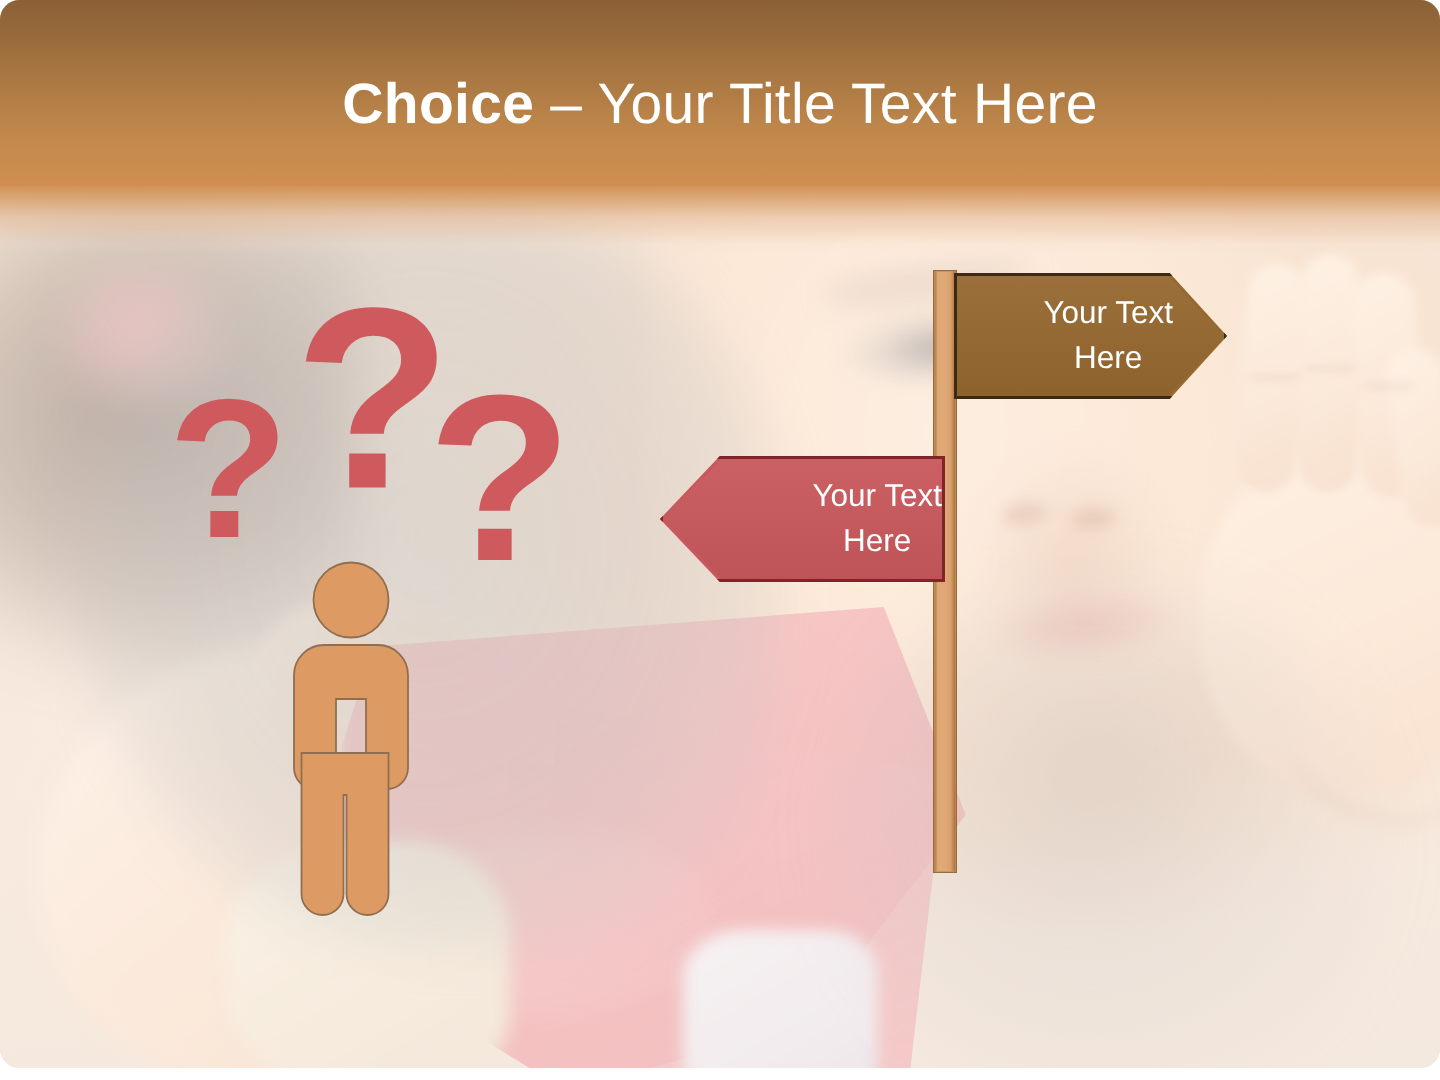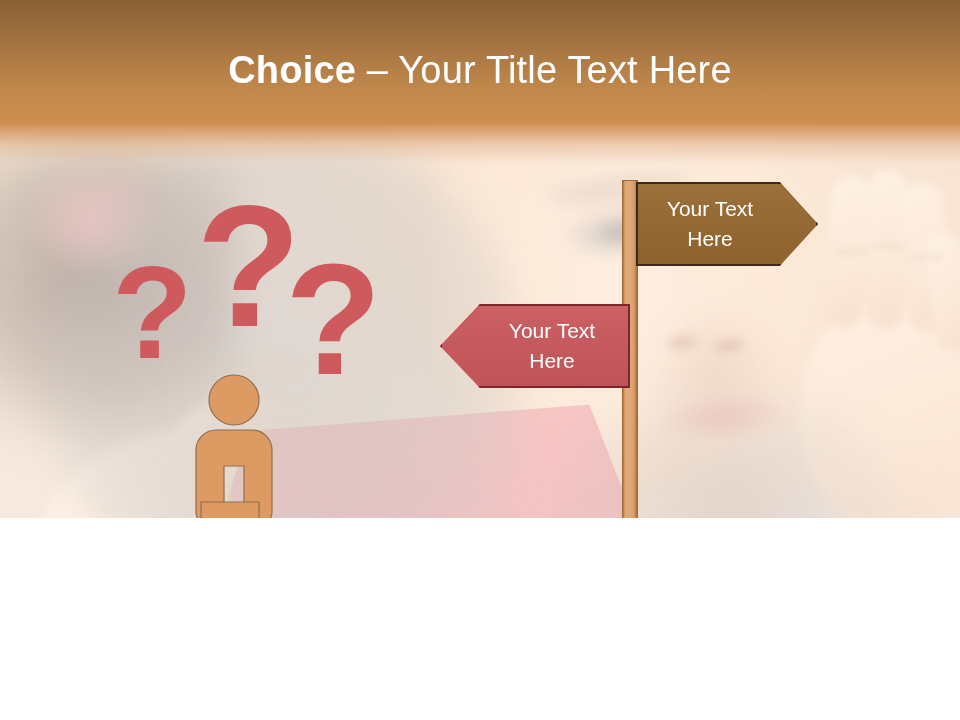--- a/index.html
+++ b/index.html
@@ -7,23 +7,24 @@
     padding: 0;
     background: #ffffff;
   }
   body {
     font-family: "Liberation Sans", sans-serif;
   }
 
   #slide {
     position: relative;
     width: 960px;
-    height: 518px;
+    height: 712px;
     overflow: hidden;
     background: #efe4dc;
+    border-radius: 13px;
   }
 
   
   .photo-layer {
     position: absolute;
     inset: 0;
     overflow: hidden;
   }
 
   
@@ -342,21 +343,21 @@
     background: linear-gradient(90deg, #b2763e 0%, #dfa873 16%, #e0a877 50%, #d79f6c 78%, #a96f3a 100%);
     border: 1px solid #9c6a3a;
     box-sizing: border-box;
   }
 
   
   .sign {
     position: absolute;
     display: flex;
     align-items: center;
-    justify-content: center;
+    justify-content: flex-end;
     text-align: center;
     color: #ffffff;
     font-size: 21px;
     line-height: 30px;
   }
   .sign-label { position: relative; z-index: 2; }
 
   .sign-brown {
     left: 636px;
     top: 182px;

